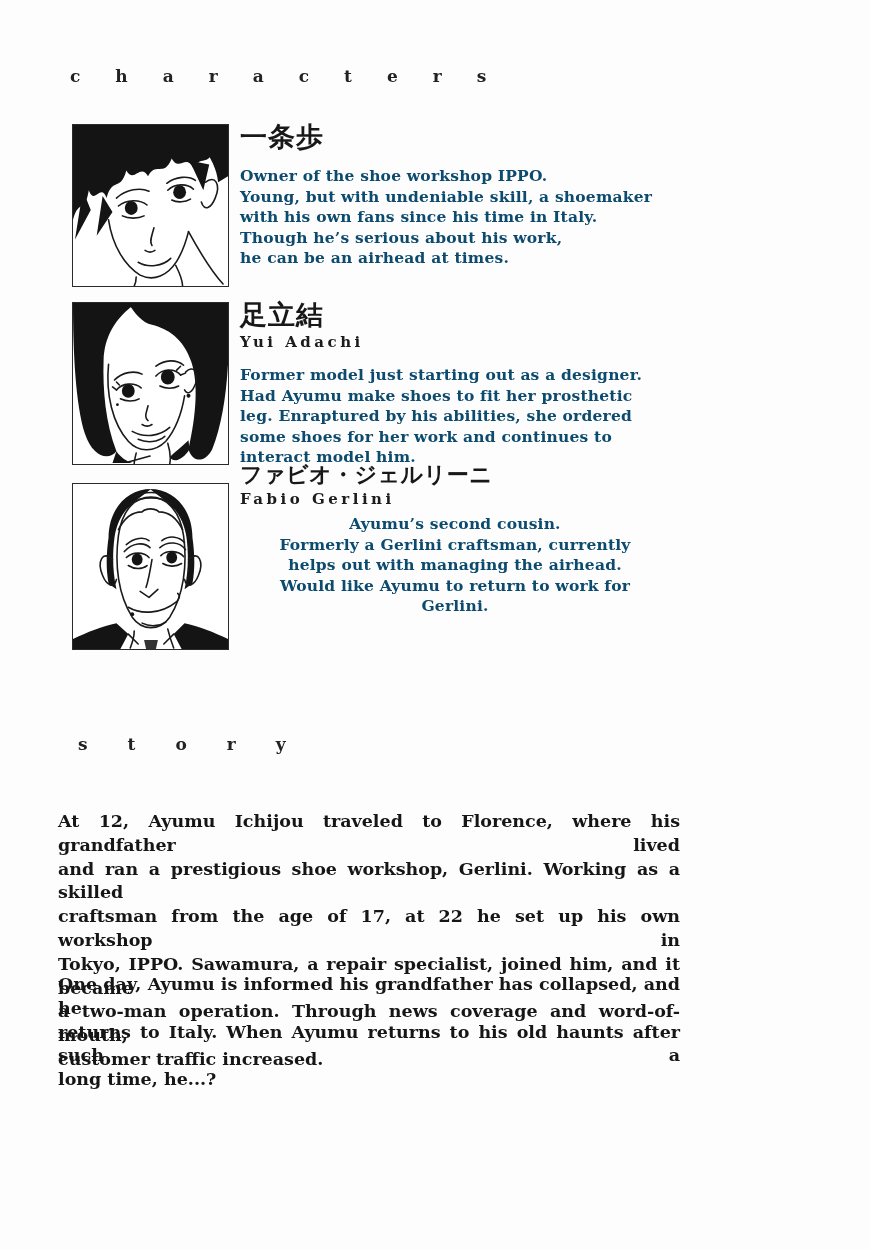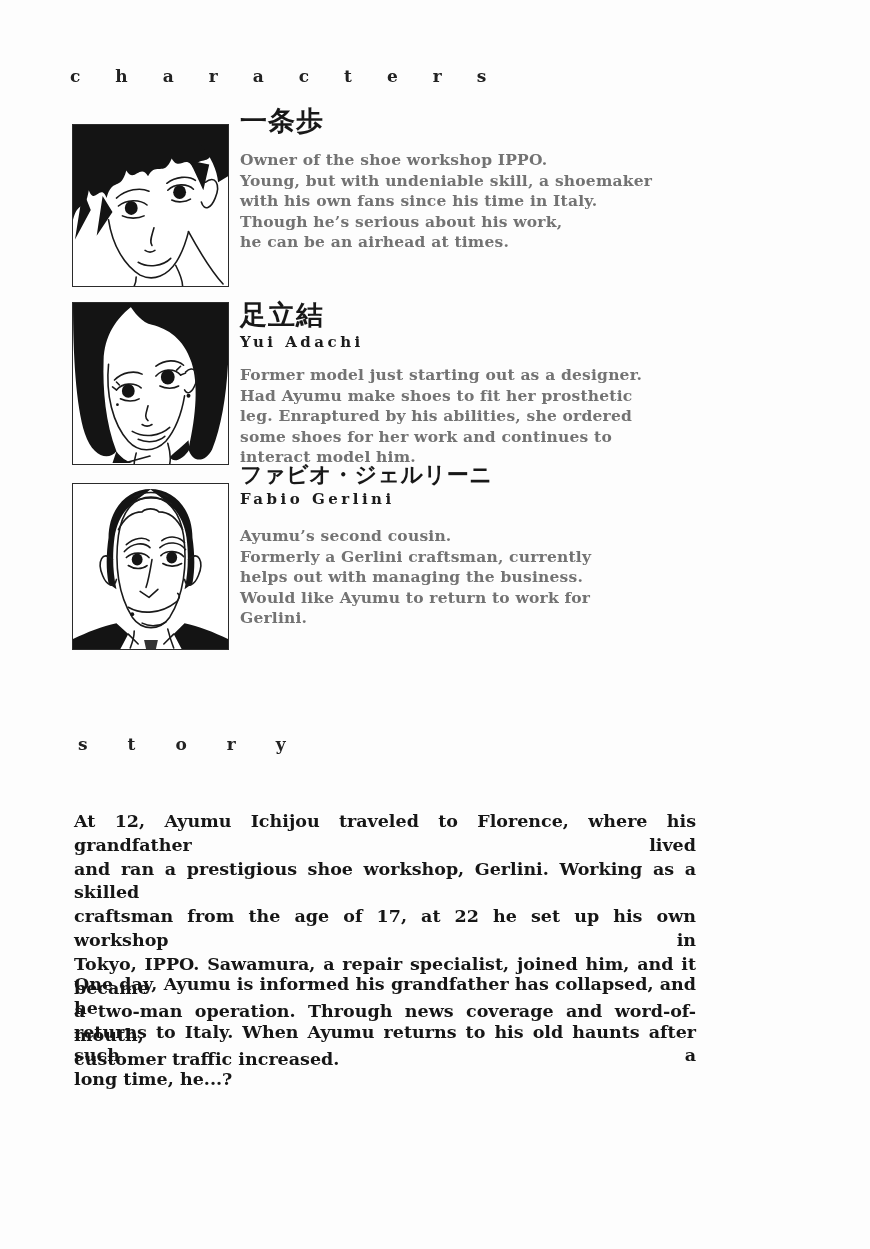--- a/index.html
+++ b/index.html
@@ -19,37 +19,37 @@
   .portrait {
     position:absolute; left:72px; width:157px; box-sizing:border-box;
     border:1.6px solid #2b2b2b; background:#ffffff;
   }
   #portrait-1 { top:124px; height:163px; }
   #portrait-2 { top:302px; height:163px; }
   #portrait-3 { top:483px; height:167px; }
   .portrait svg { display:block; width:100%; height:100%; }
 
   .char-text { position:absolute; left:240px; width:430px; }
-  #chartext-1 { top:105px; }
+  #chartext-1 { top:121px; }
   #chartext-2 { top:299px; }
   #chartext-3 { top:462px; }
   .name-ja {
     font-size:27px; font-weight:bold; letter-spacing:1px; line-height:1.15;
     color:#181818;
   }
   #chartext-3 .name-ja { font-size:22px; letter-spacing:0.5px; }
   .name-en { font-size:15px; font-weight:bold; letter-spacing:3.5px; margin-top:3px; }
   .char-desc {
     margin-top:14px; font-size:15.5px; font-weight:bold;
-    line-height:20.5px; letter-spacing:0.2px; color:#737373;
+    line-height:20.5px; letter-spacing:0.2px; color:#0c4a6e;
   }
-  #chartext-3 .char-desc { margin-top:18px; }
+  #chartext-3 .char-desc { margin-top:6px;text-align:center; }
 
   .story-para {
-    position:absolute; left:74px; width:622px;
+    position:absolute; left:58px; width:622px;
     font-size:17.5px; font-weight:bold; line-height:23.8px; color:#161616;
   }
   #story-para-1 { top:810px; }
   #story-para-2 { top:973px; }
   .story-para .line { text-align:justify; text-align-last:justify; }
   .story-para .line:last-child { text-align:last-left; text-align-last:left; }
 
   .ink { stroke:#1a1a1a; fill:none; stroke-width:1.6; stroke-linecap:round; stroke-linejoin:round; }
 </style>
 </head>
@@ -151,21 +151,21 @@
       <path fill="#333333" d="M72,157 L86,157 L84,166 L74,166 Z"></path>
     </svg>
   </div>
 
   <div class="char-text" id="chartext-3">
     <div class="name-ja" lang="ja">ファビオ・ジェルリーニ</div>
     <div class="name-en">Fabio Gerlini</div>
     <div class="char-desc">
         <div class="line">Ayumu’s second cousin.</div>
         <div class="line">Formerly a Gerlini craftsman, currently</div>
-        <div class="line">helps out with managing the business.</div>
+        <div class="line">helps out with managing the airhead.</div>
         <div class="line">Would like Ayumu to return to work for</div>
         <div class="line">Gerlini.</div>
       </div>
   </div>
 
   <div class="section-header" id="hdr-story">story</div>
 
   <div class="story-para" id="story-para-1">
       <div class="line">At 12, Ayumu Ichijou traveled to Florence, where his grandfather lived</div>
       <div class="line">and ran a prestigious shoe workshop, Gerlini. Working as a skilled</div>

